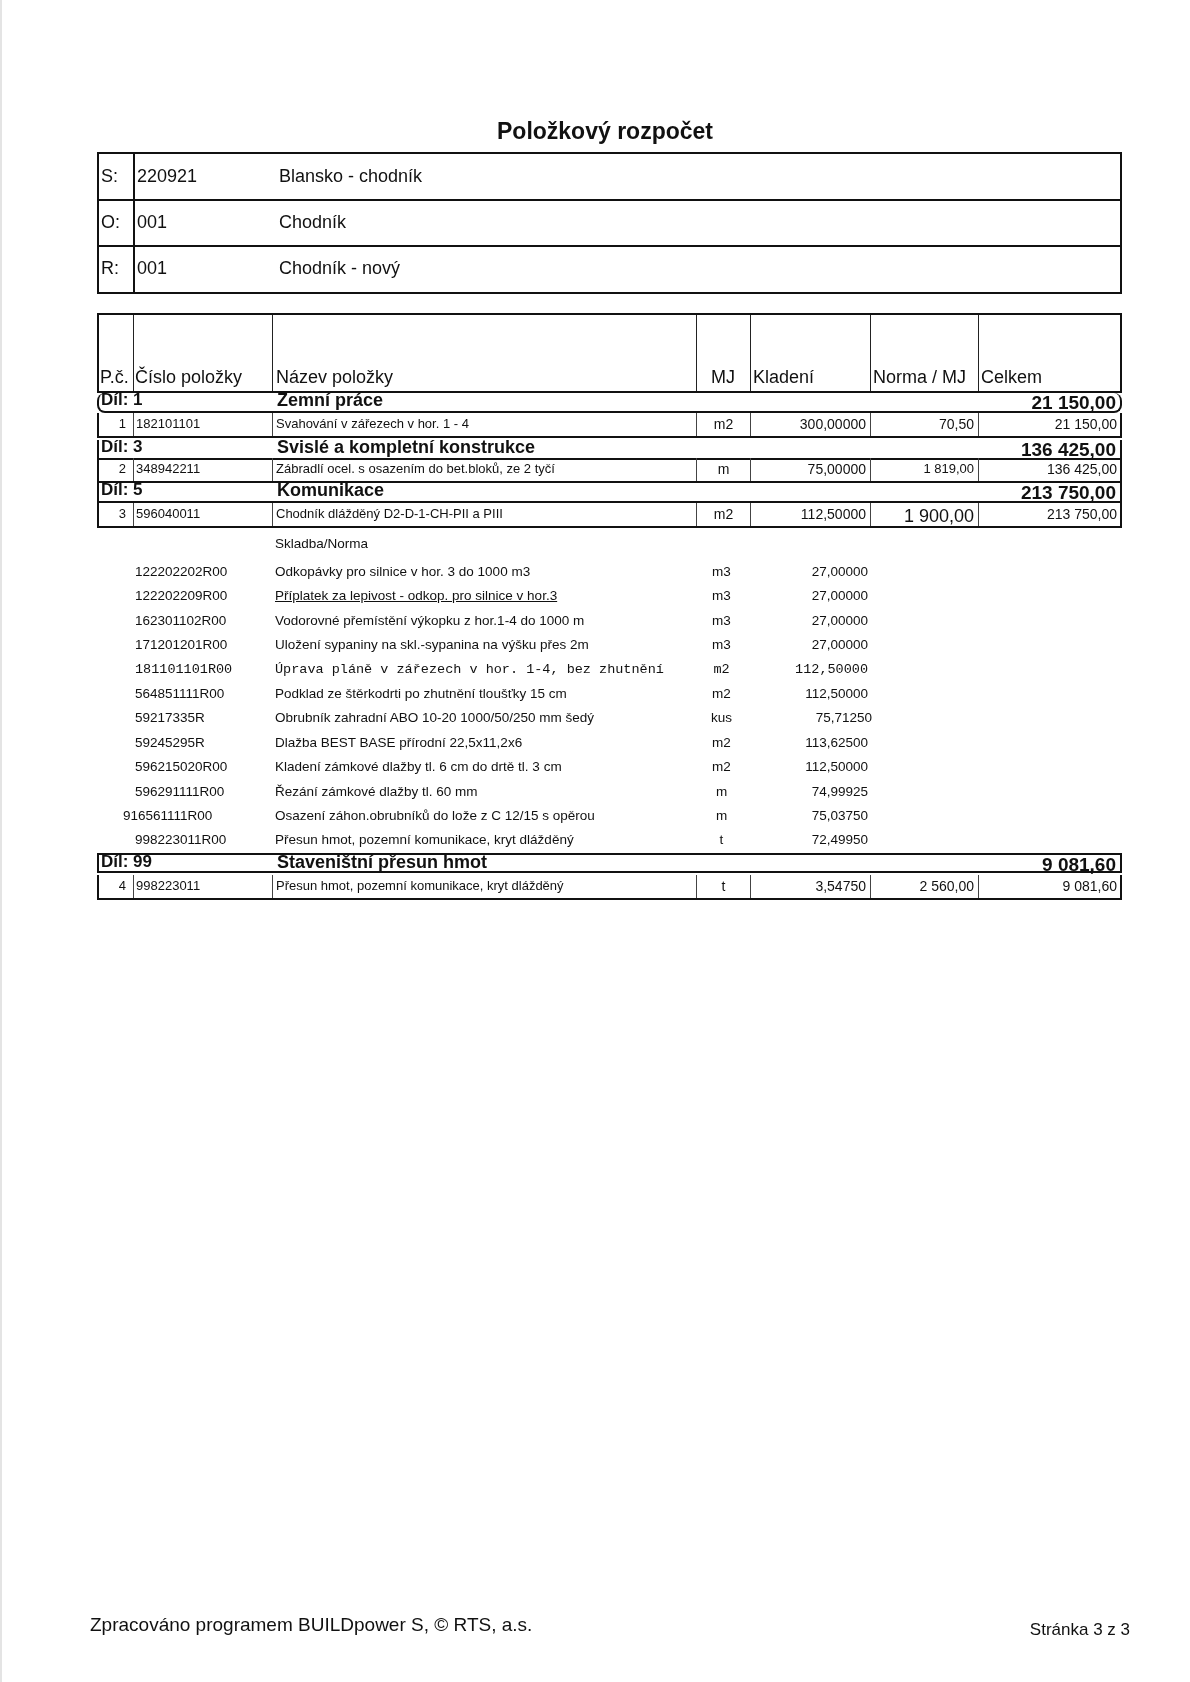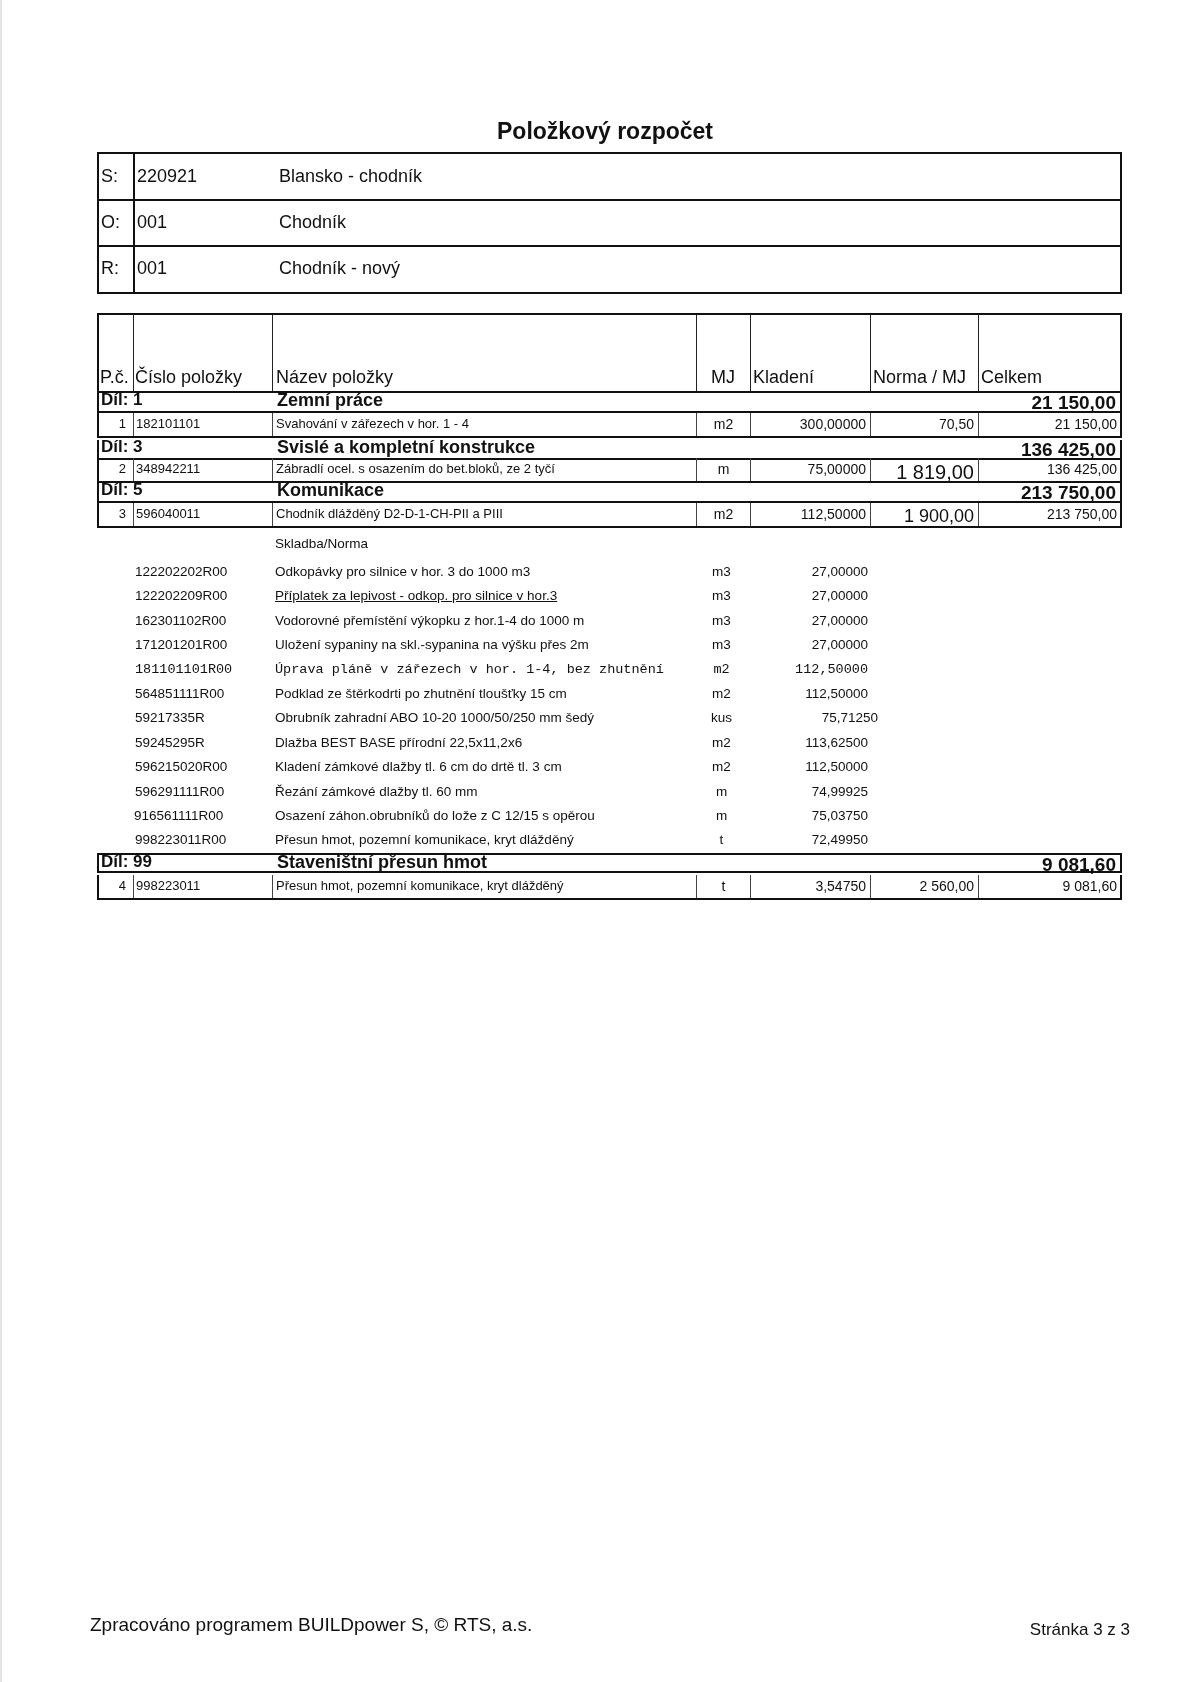--- a/index.html
+++ b/index.html
@@ -69,21 +69,21 @@
   <div class="vline" style="left:879px;height:100%;"></div>
   <span class="hcell" style="left:1px;">P.č.</span>
   <span class="hcell" style="left:36px;">Číslo položky</span>
   <span class="hcell" style="left:177px;">Název položky</span>
   <span class="hcell" style="left:612px;">MJ</span>
   <span class="hcell" style="left:654px;">Kladení</span>
   <span class="hcell" style="left:774px;">Norma / MJ</span>
   <span class="hcell" style="left:882px;">Celkem</span>
 </div>
 
-<div class="row dil" style="top:393px;">
+<div class="row dil" style="top:393px;border-radius:8px;">
   <span class="dl">Díl: 1</span>
   <span class="dn">Zemní práce</span>
   <span class="dt">21 150,00</span>
 </div>
 <div class="row item" style="top:413px;">
   <div class="ci" style="left:34px;"></div>
     <div class="ci" style="left:173px;"></div>
     <div class="ci" style="left:597px;"></div>
     <div class="ci" style="left:651px;"></div>
     <div class="ci" style="left:771px;"></div>
@@ -107,21 +107,21 @@
     <div class="ci" style="left:173px;"></div>
     <div class="ci" style="left:597px;"></div>
     <div class="ci" style="left:651px;"></div>
     <div class="ci" style="left:771px;"></div>
     <div class="ci" style="left:879px;"></div>
   <span class="c" style="right:994px;">2</span>
   <span class="c" style="left:37px;">348942211</span>
   <span class="c" style="left:177px;">Zábradlí ocel. s osazením do bet.bloků, ze 2 tyčí</span>
   <span class="c" style="left:598px;width:53px;text-align:center;font-size:14px;">m</span>
   <span class="c" style="right:254px;font-size:14px;">75,00000</span>
-  <span class="c" style="right:146px;font-size:20px;">1 819,00</span>
+  <span class="c" style="right:146px;font-size:13px;">1 819,00</span>
   <span class="c" style="right:3px;font-size:14px;">136 425,00</span>
 </div>
 
 <div class="row dil" style="top:483px;">
   <span class="dl">Díl: 5</span>
   <span class="dn">Komunikace</span>
   <span class="dt">213 750,00</span>
 </div>
 <div class="row item" style="top:503px;">
   <div class="ci" style="left:34px;"></div>
@@ -176,42 +176,42 @@
     <div class="sub" style="top: 682px;">
       <span style="left:38px;">564851111R00</span>
       <span style="left:178px;">Podklad ze štěrkodrti po zhutnění tloušťky 15 cm</span>
       <span style="left:598px;width:53px;text-align:center;">m2</span>
       <span style="right:254px;">112,50000</span>
     </div>
     <div class="sub" style="top: 706.4px;">
       <span style="left:38px;">59217335R</span>
       <span style="left:178px;">Obrubník zahradní ABO 10-20 1000/50/250 mm šedý</span>
       <span style="left:598px;width:53px;text-align:center;">kus</span>
-      <span style="right:244px;text-align:center;">75,71250</span>
+      <span style="right:250px;text-align:center;">75,71250</span>
     </div>
     <div class="sub" style="top: 730.8px;">
       <span style="left:38px;">59245295R</span>
       <span style="left:178px;">Dlažba BEST BASE přírodní  22,5x11,2x6</span>
       <span style="left:598px;width:53px;text-align:center;">m2</span>
       <span style="right:254px;">113,62500</span>
     </div>
     <div class="sub" style="top: 755.2px;">
       <span style="left:38px;">596215020R00</span>
       <span style="left:178px;">Kladení zámkové dlažby tl. 6 cm do drtě tl. 3 cm</span>
       <span style="left:598px;width:53px;text-align:center;">m2</span>
       <span style="right:254px;">112,50000</span>
     </div>
     <div class="sub" style="top: 779.6px;">
       <span style="left:38px;">596291111R00</span>
       <span style="left:178px;">Řezání zámkové dlažby tl. 60 mm</span>
       <span style="left:598px;width:53px;text-align:center;">m</span>
       <span style="right:254px;">74,99925</span>
     </div>
     <div class="sub" style="top: 804px;">
-      <span style="left:37px;">916561111R00</span>
+      <span style="left:26px;">916561111R00</span>
       <span style="left:178px;">Osazení záhon.obrubníků do lože z C 12/15 s opěrou</span>
       <span style="left:598px;width:53px;text-align:center;">m</span>
       <span style="right:254px;">75,03750</span>
     </div>
     <div class="sub" style="top: 828.4px;">
       <span style="left:38px;">998223011R00</span>
       <span style="left:178px;">Přesun hmot, pozemní komunikace, kryt dlážděný</span>
       <span style="left:598px;width:53px;text-align:center;">t</span>
       <span style="right:254px;">72,49950</span>
     </div>

